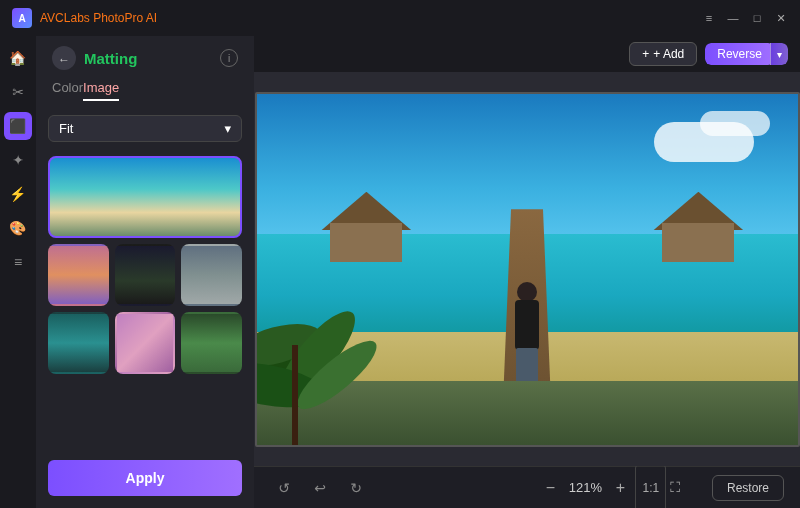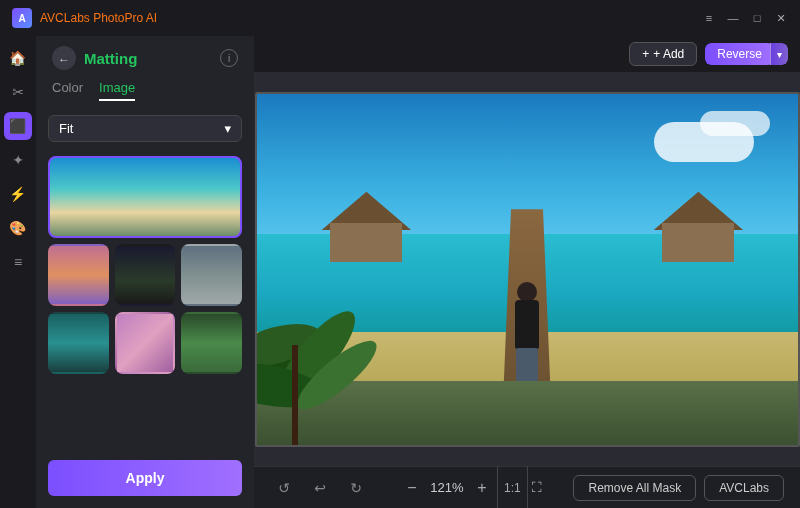--- a/index.html
+++ b/index.html
@@ -140,32 +140,31 @@
 
     .change-bg-label {
       padding: 4px 16px 8px;
       font-size: 13px;
       color: #ccc;
     }
 
     .tabs-row {
       display: flex;
       padding: 0 16px;
-      gap: 16px;
       margin-bottom: 10px;
     }
     .tab-item {
       font-size: 13px;
       color: #888;
       padding-bottom: 4px;
       cursor: pointer;
       border-bottom: 2px solid transparent;
     }
     .tab-item.active {
-      color: #22c55e;
+      color: #fca5a5;
       border-bottom: 2px solid #fff;
     }
 
     .fit-select-row {
       padding: 4px 12px;
       margin-bottom: 10px;
       text-align: center;
     }
     .fit-select {
       width: 100%;
@@ -658,19 +657,18 @@
       <div class="toolbar-icon-btn">↩</div>
       <div class="toolbar-icon-btn">↻</div>
       <div class="zoom-controls">
         <div class="zoom-btn">−</div>
         <div class="zoom-percent">121%</div>
         <div class="zoom-btn">+</div>
         <div class="zoom-ratio-btn">1:1</div>
         <div class="fit-frame-btn">⛶</div>
       </div>
       <div class="bottom-right-btns">
-        <button class="bottom-action-btn">Remove All Mask</button>
-        <button class="bottom-action-btn">AVCLabs</button>
+        <button class="bottom-action-btn">Restore</button>
       </div>
     </div>
 
   </div>
 </div>
 
 </body></html>

